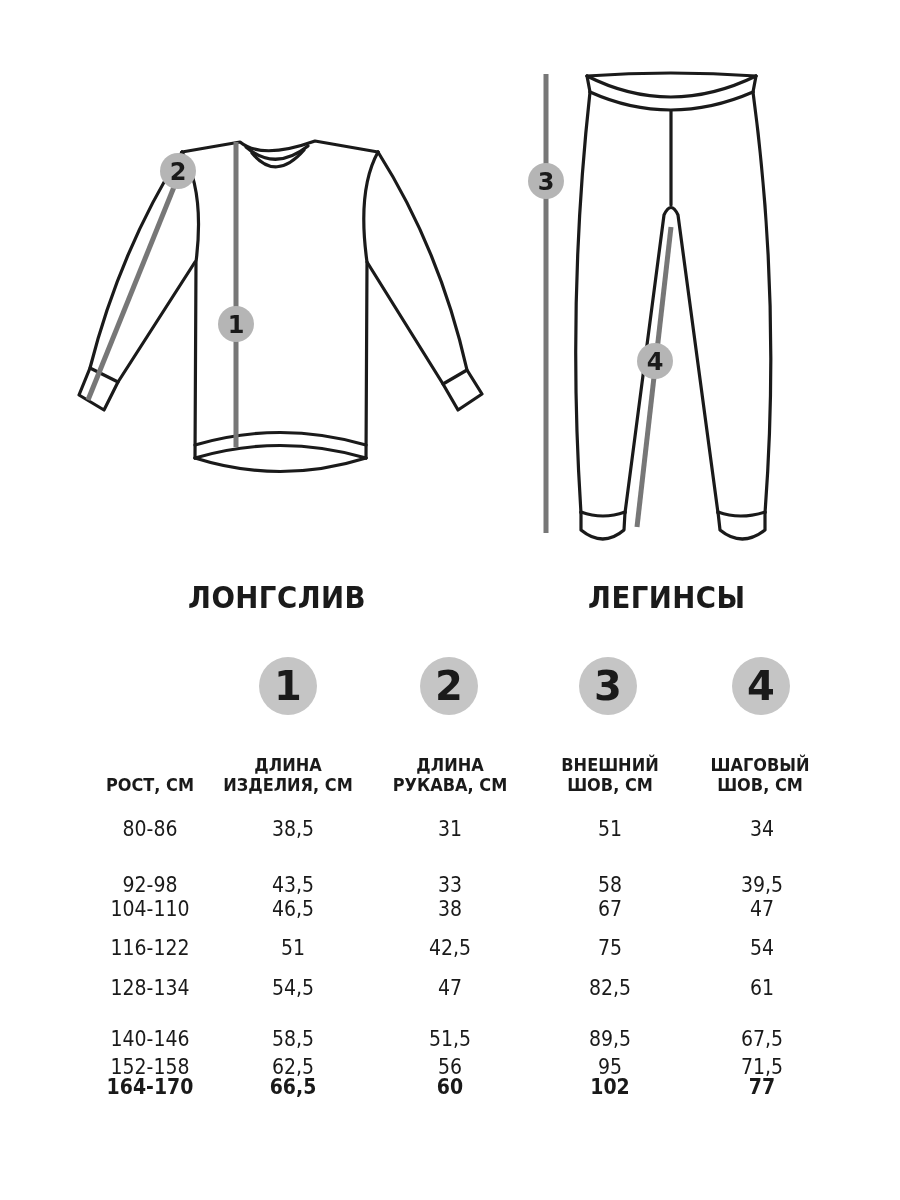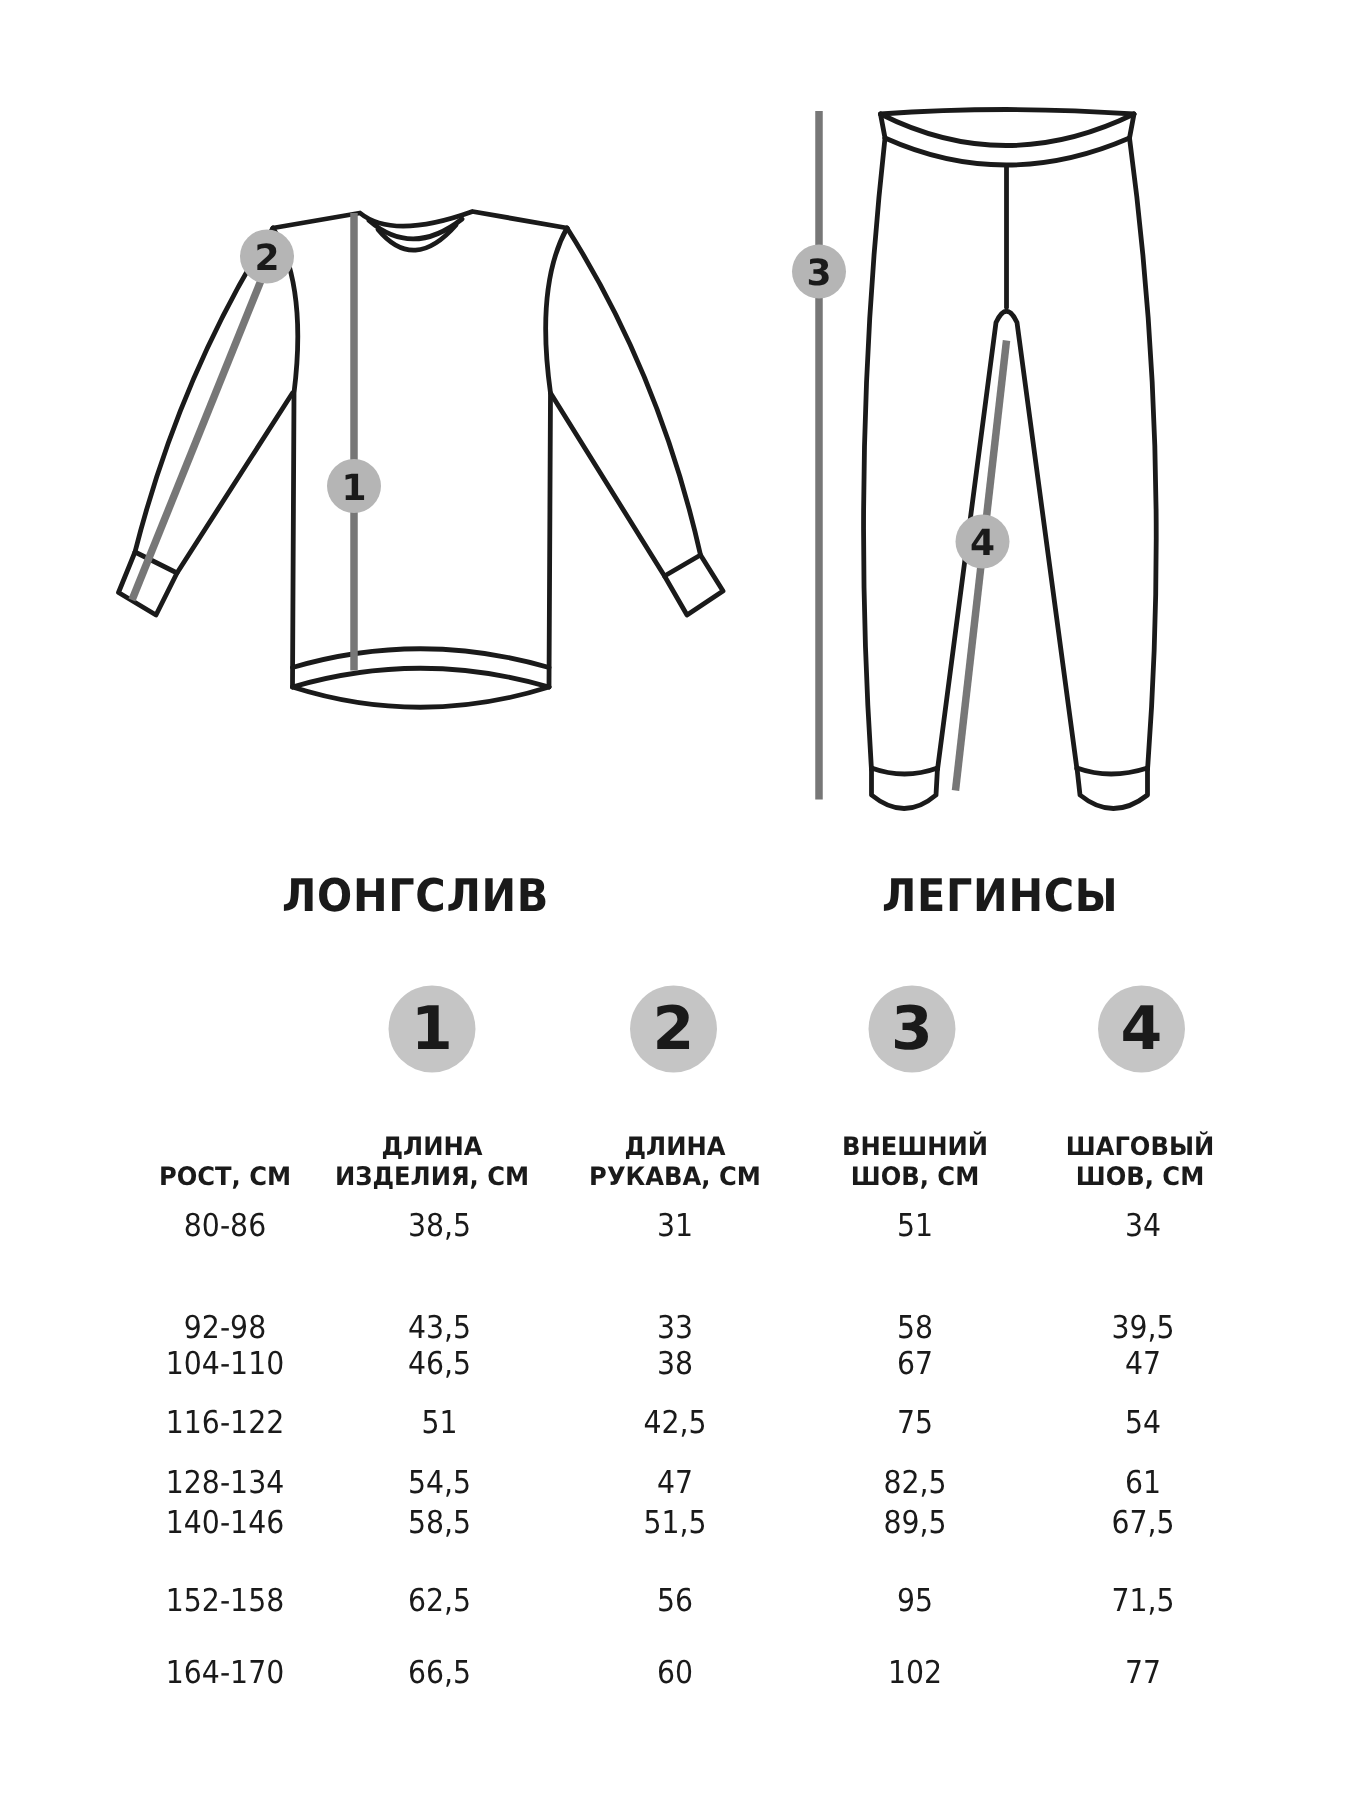--- a/index.html
+++ b/index.html
@@ -113,21 +113,21 @@
   </div>
   <div class="hdr" style="left:530px; width:160px;">
     <div>ВНЕШНИЙ</div>
     <div>ШОВ, СМ</div>
   </div>
   <div class="hdr" style="left:680px; width:160px;">
     <div>ШАГОВЫЙ</div>
     <div>ШОВ, СМ</div>
   </div>
 
-  <div class="row" style="top:50px;">
+  <div class="row" style="top:62px;">
     <div class="cell" style="left:90px;width:120px;">80-86</div>
     <div class="cell" style="left:213px;width:160px;">38,5</div>
     <div class="cell" style="left:370px;width:160px;">31</div>
     <div class="cell" style="left:530px;width:160px;">51</div>
     <div class="cell" style="left:682px;width:160px;">34</div>
   </div>
   <div class="row" style="top:118px;">
     <div class="cell" style="left:90px;width:120px;">92-98</div>
     <div class="cell" style="left:213px;width:160px;">43,5</div>
     <div class="cell" style="left:370px;width:160px;">33</div>
@@ -148,34 +148,34 @@
     <div class="cell" style="left:530px;width:160px;">75</div>
     <div class="cell" style="left:682px;width:160px;">54</div>
   </div>
   <div class="row" style="top:221px;">
     <div class="cell" style="left:90px;width:120px;">128-134</div>
     <div class="cell" style="left:213px;width:160px;">54,5</div>
     <div class="cell" style="left:370px;width:160px;">47</div>
     <div class="cell" style="left:530px;width:160px;">82,5</div>
     <div class="cell" style="left:682px;width:160px;">61</div>
   </div>
-  <div class="row" style="top:248px;">
+  <div class="row" style="top:272px;">
     <div class="cell" style="left:90px;width:120px;">140-146</div>
     <div class="cell" style="left:213px;width:160px;">58,5</div>
     <div class="cell" style="left:370px;width:160px;">51,5</div>
     <div class="cell" style="left:530px;width:160px;">89,5</div>
     <div class="cell" style="left:682px;width:160px;">67,5</div>
   </div>
   <div class="row" style="top:300px;">
     <div class="cell" style="left:90px;width:120px;">152-158</div>
     <div class="cell" style="left:213px;width:160px;">62,5</div>
     <div class="cell" style="left:370px;width:160px;">56</div>
     <div class="cell" style="left:530px;width:160px;">95</div>
     <div class="cell" style="left:682px;width:160px;">71,5</div>
   </div>
-  <div class="row" style="top:348px;">
+  <div class="row" style="top:320px;font-weight:bold;">
     <div class="cell" style="left:90px;width:120px;">164-170</div>
     <div class="cell" style="left:213px;width:160px;">66,5</div>
     <div class="cell" style="left:370px;width:160px;">60</div>
     <div class="cell" style="left:530px;width:160px;">102</div>
     <div class="cell" style="left:682px;width:160px;">77</div>
   </div>
 </div>
 
 </body></html>

